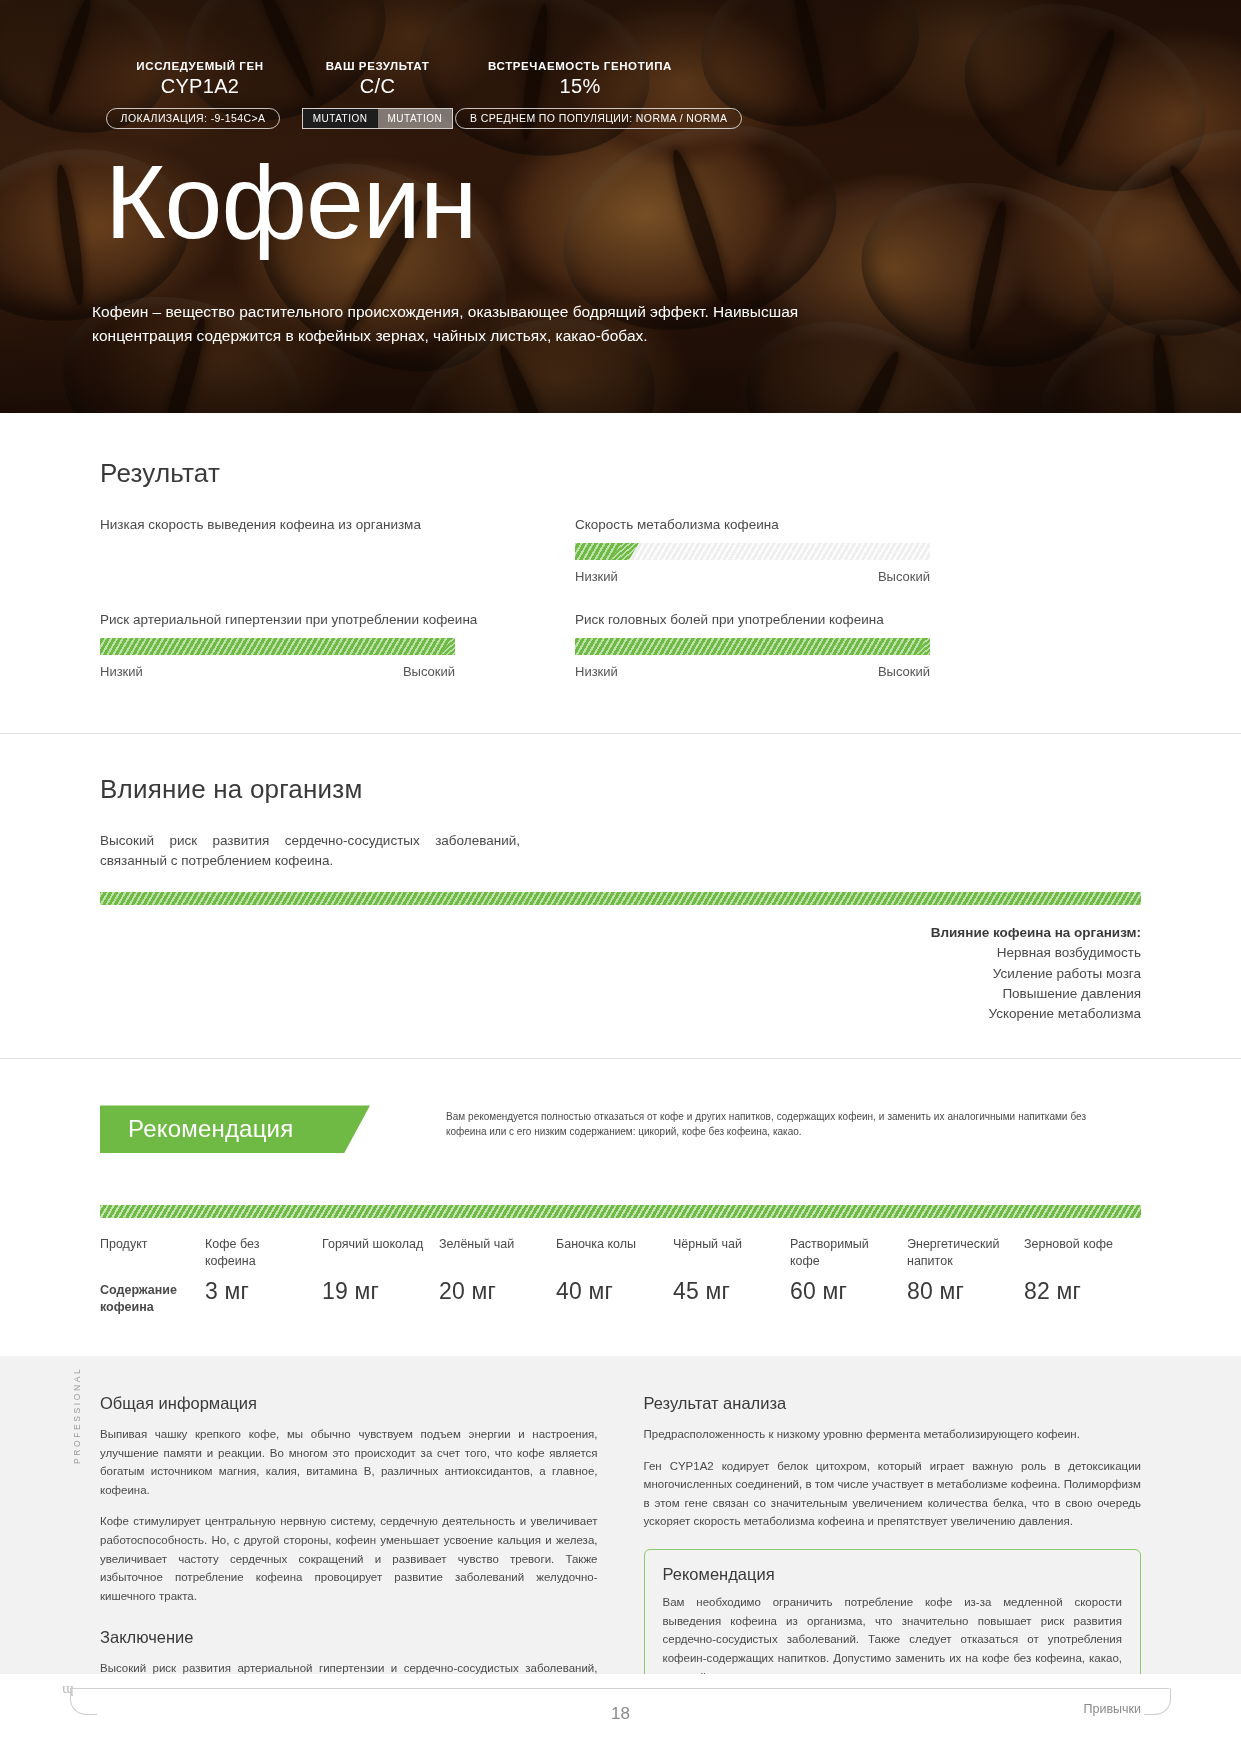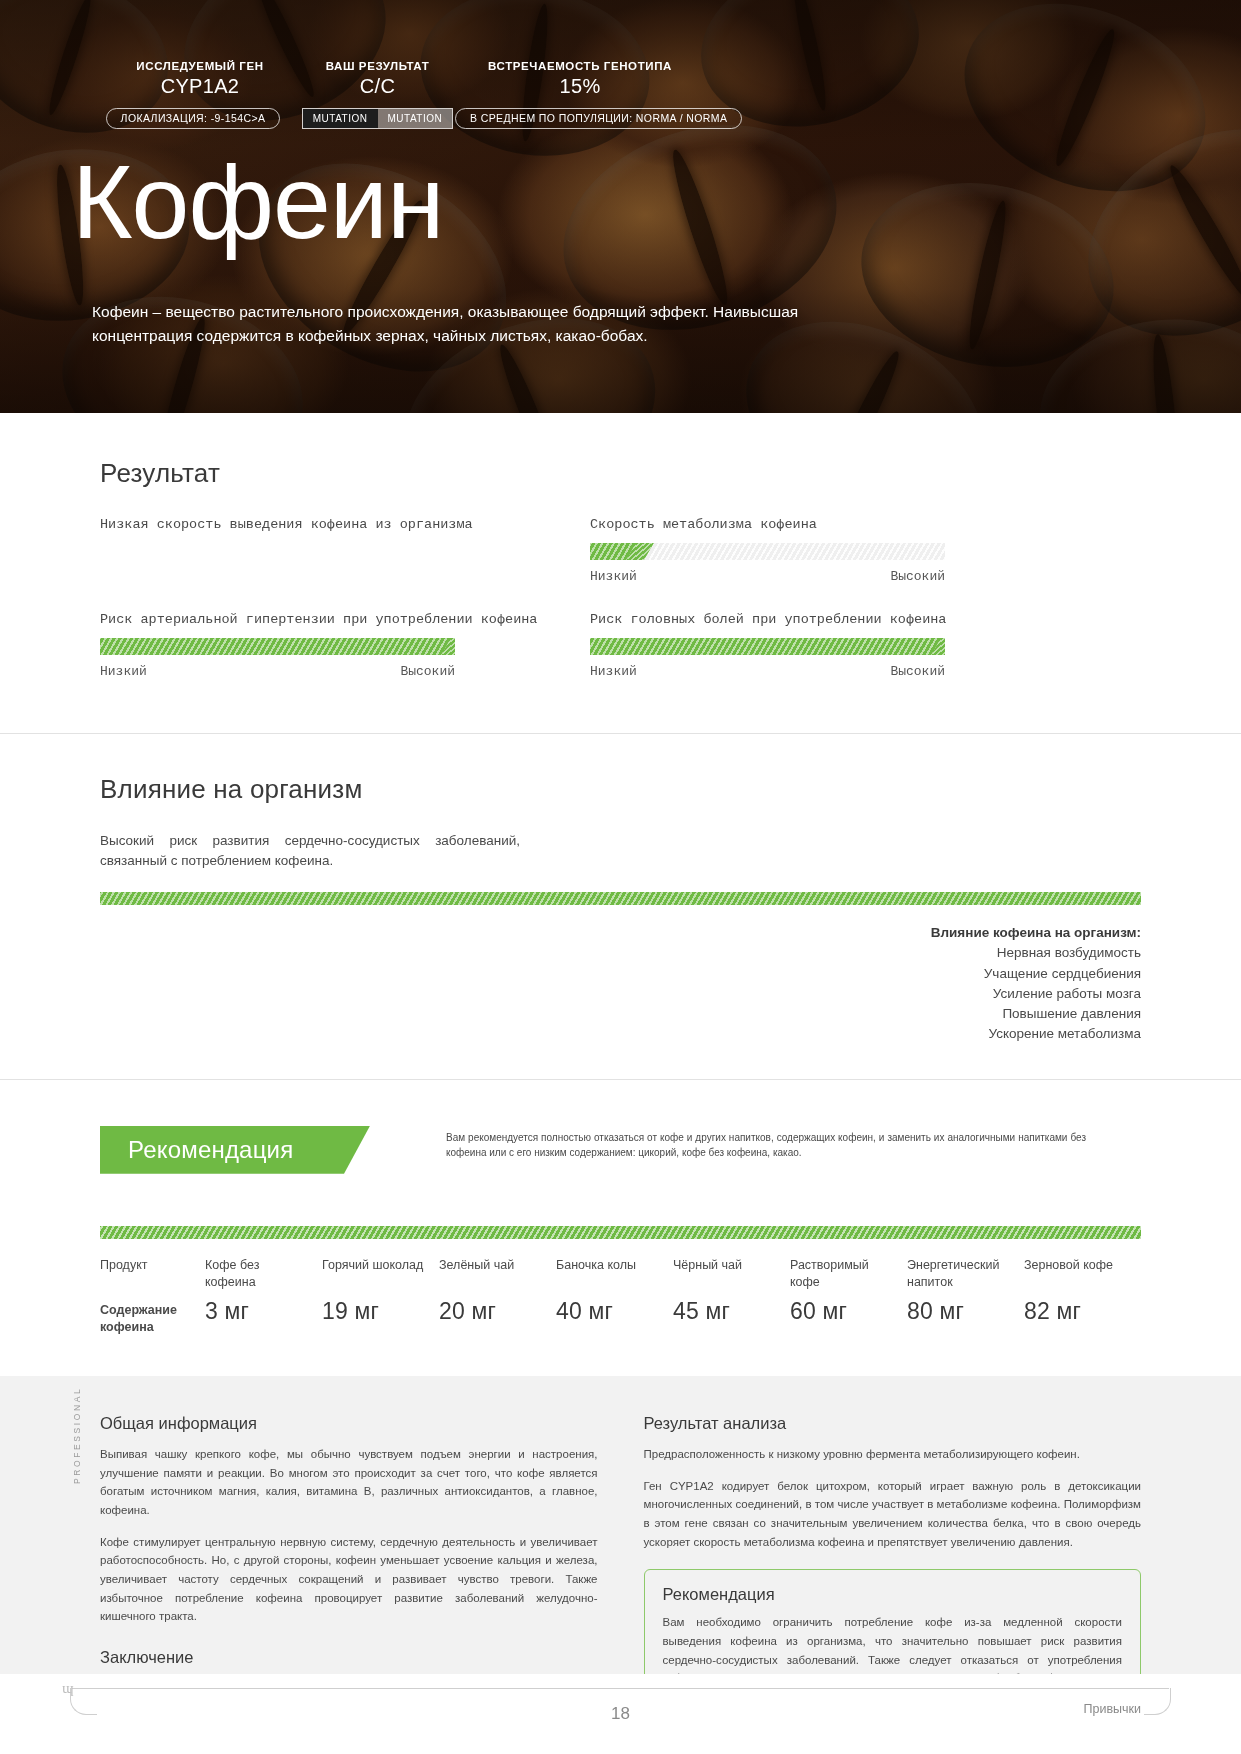--- a/index.html
+++ b/index.html
@@ -121,21 +121,21 @@
     letter-spacing: .5px;
     line-height: 19px;
     padding: 0 10px;
     color: #fff;
   }
   .mt-off { background: #1d1d1d; }
   .mt-on { background: rgba(200,200,200,.55); color: #3a3a3a; }
 
   .hero-title {
     position: absolute;
-    left: 72px;
+    left: 105px;
     top: 150px;
     font-size: 104px;
     line-height: 1;
     font-weight: 300;
     color: #fff;
     letter-spacing: -1px;
   }
   .hero-desc {
     position: absolute;
     left: 92px;
@@ -157,22 +157,21 @@
     color: #3a3a3a;
     letter-spacing: .2px;
   }
 
   
   .result-sec { padding-top: 45px; padding-bottom: 26px; }
   .result-grid {
     margin-top: 28px;
     display: grid;
     grid-template-columns: 475px 1fr;
-    column-gap: 15px;
-    font-family: Liberation Mono, monospace;
+    column-gap: 0;
   }
   .scale-label {
     font-size: 13.5px;
     color: #4a4a4a;
     margin-bottom: 11px;
   }
   .bar-wrap {
     position: relative;
     height: 17px;
     width: 355px;
@@ -525,21 +524,20 @@
 
   <div class="section inf-sec">
     <div class="h2">Влияние на организм</div>
     <div class="inf-text">Высокий риск развития сердечно-сосудистых заболеваний, связанный с потреблением кофеина.</div>
     <div class="wide-stripe gray">
       <div class="ws-green" id="infFill" style="width: 100%;"></div>
     </div>
     <div class="inf-list">
       <div class="il-title">Влияние кофеина на организм:</div>
       <div>Нервная возбудимость</div>
-      <div>Учащение сердцебиения</div>
       <div>Усиление работы мозга</div>
       <div>Повышение давления</div>
       <div>Ускорение метаболизма</div>
     </div>
   </div>
 
   <div class="divider"></div>
 
   <div class="section rec-sec">
     <div class="rec-row">

